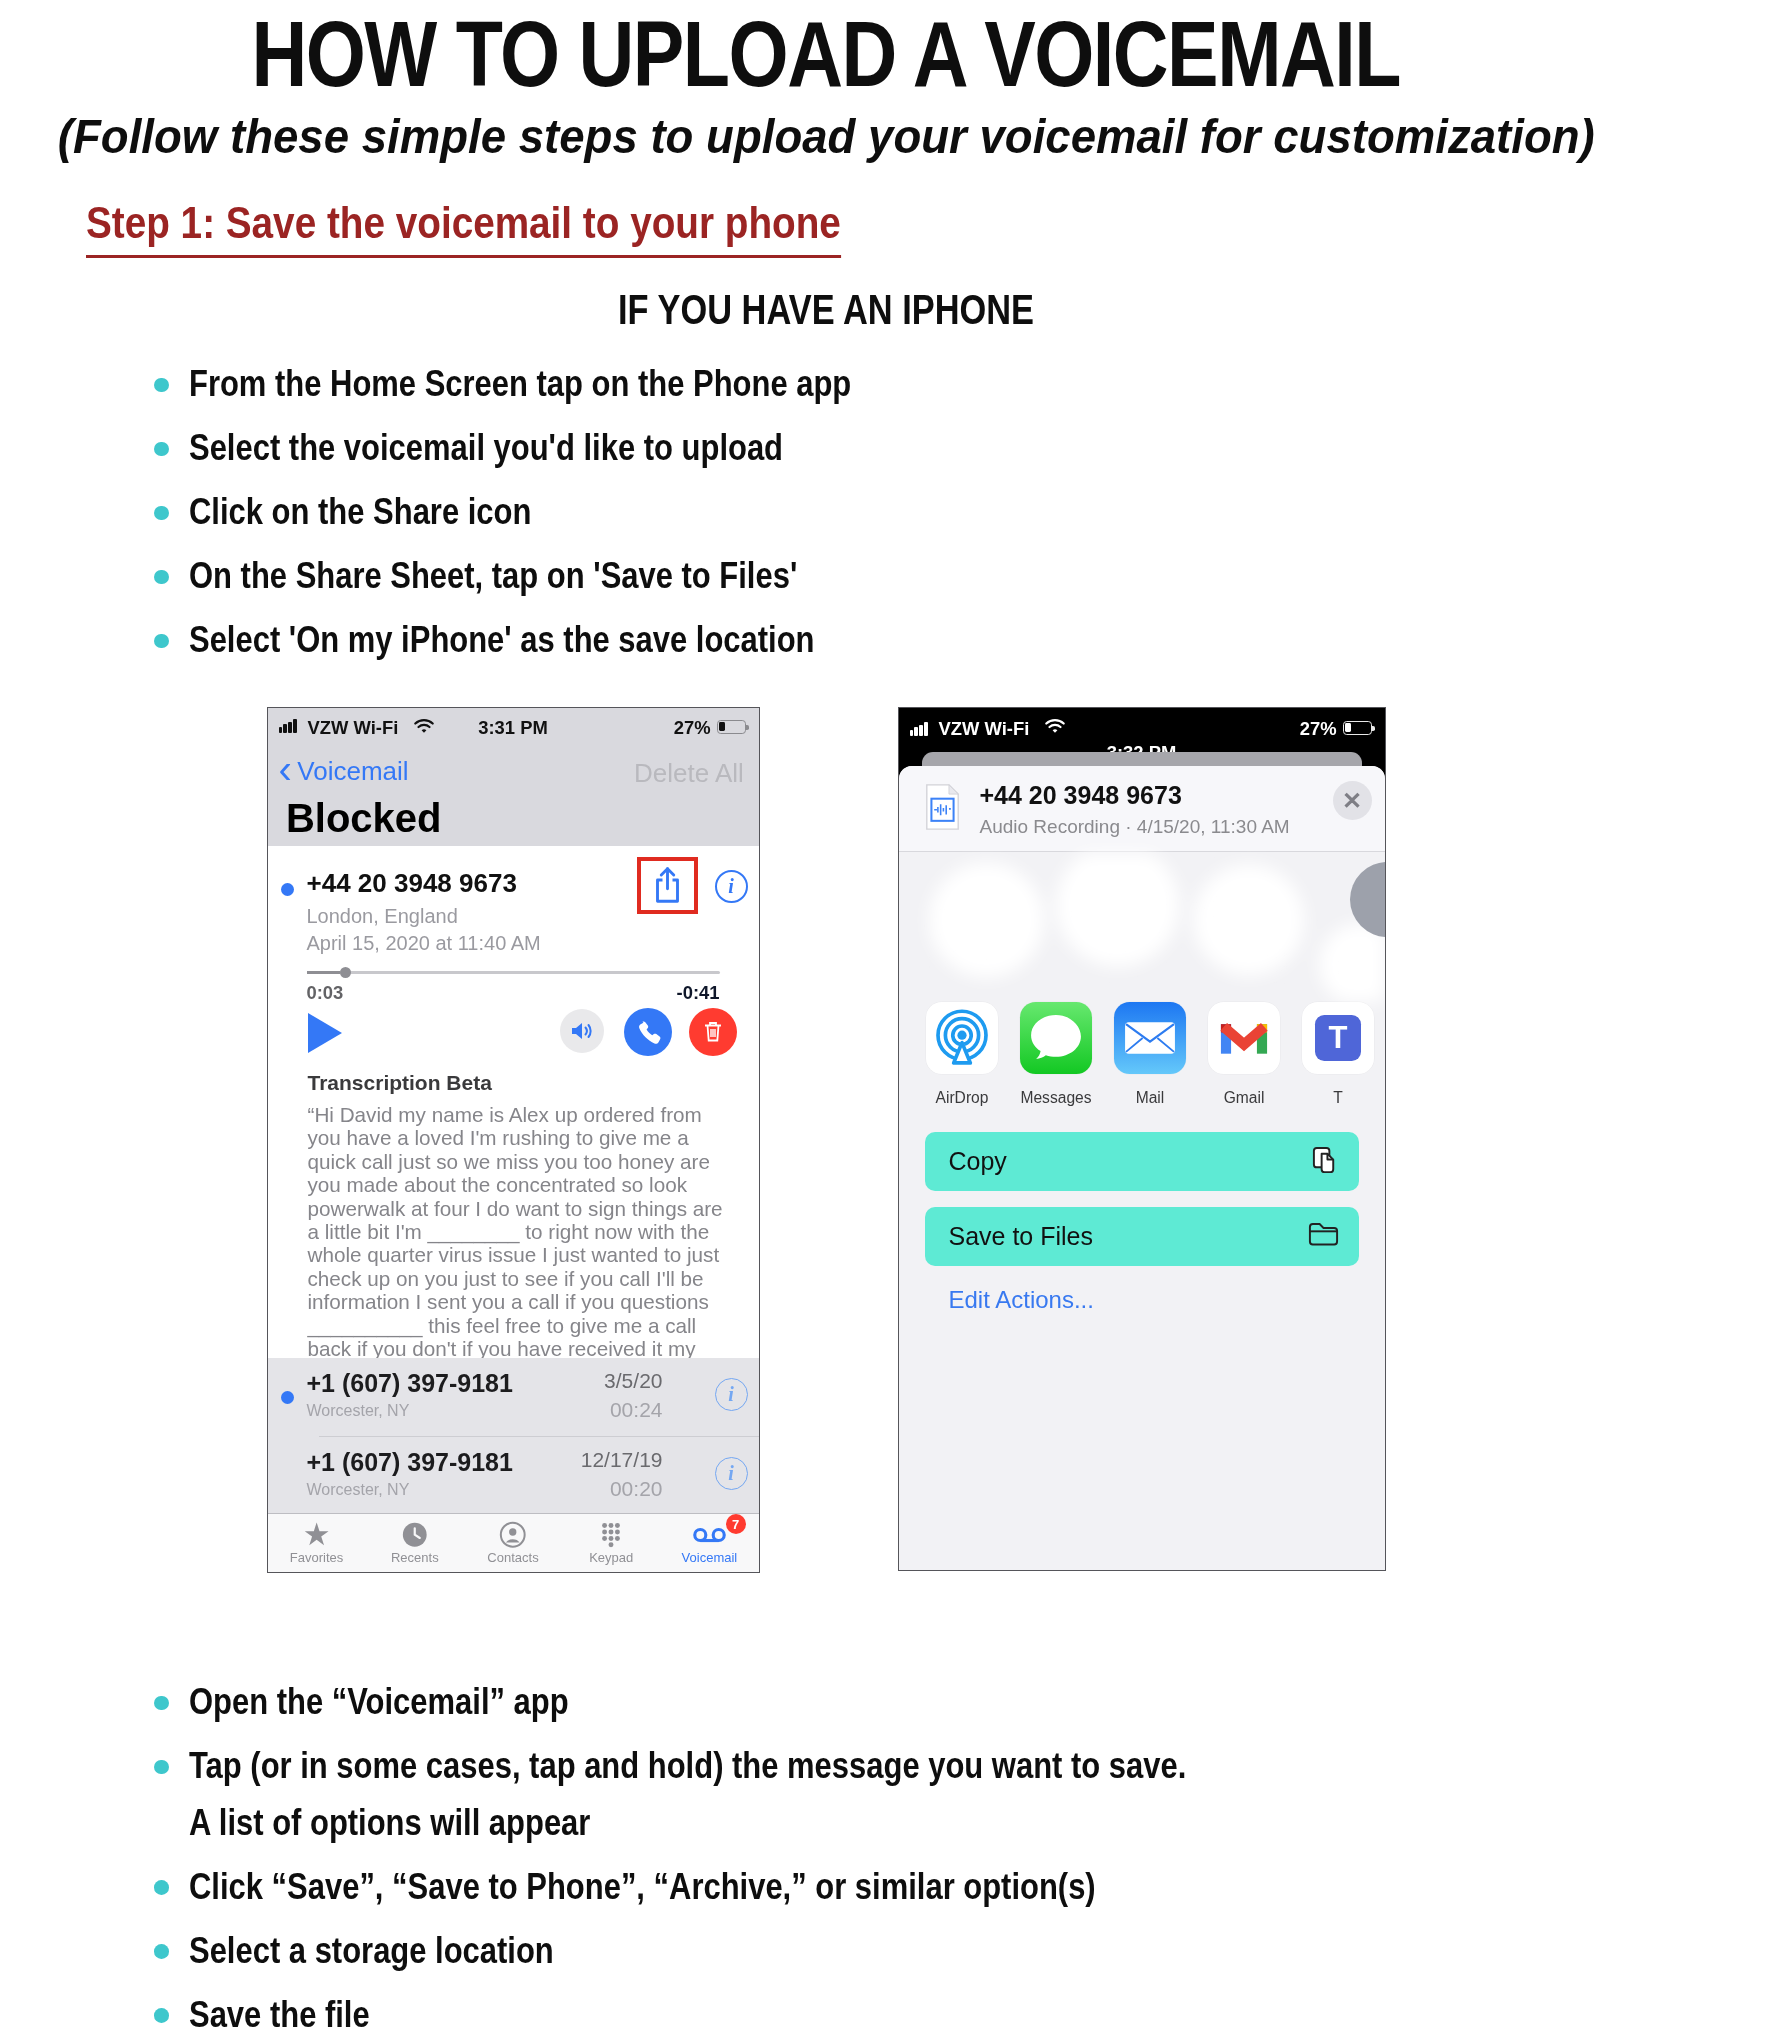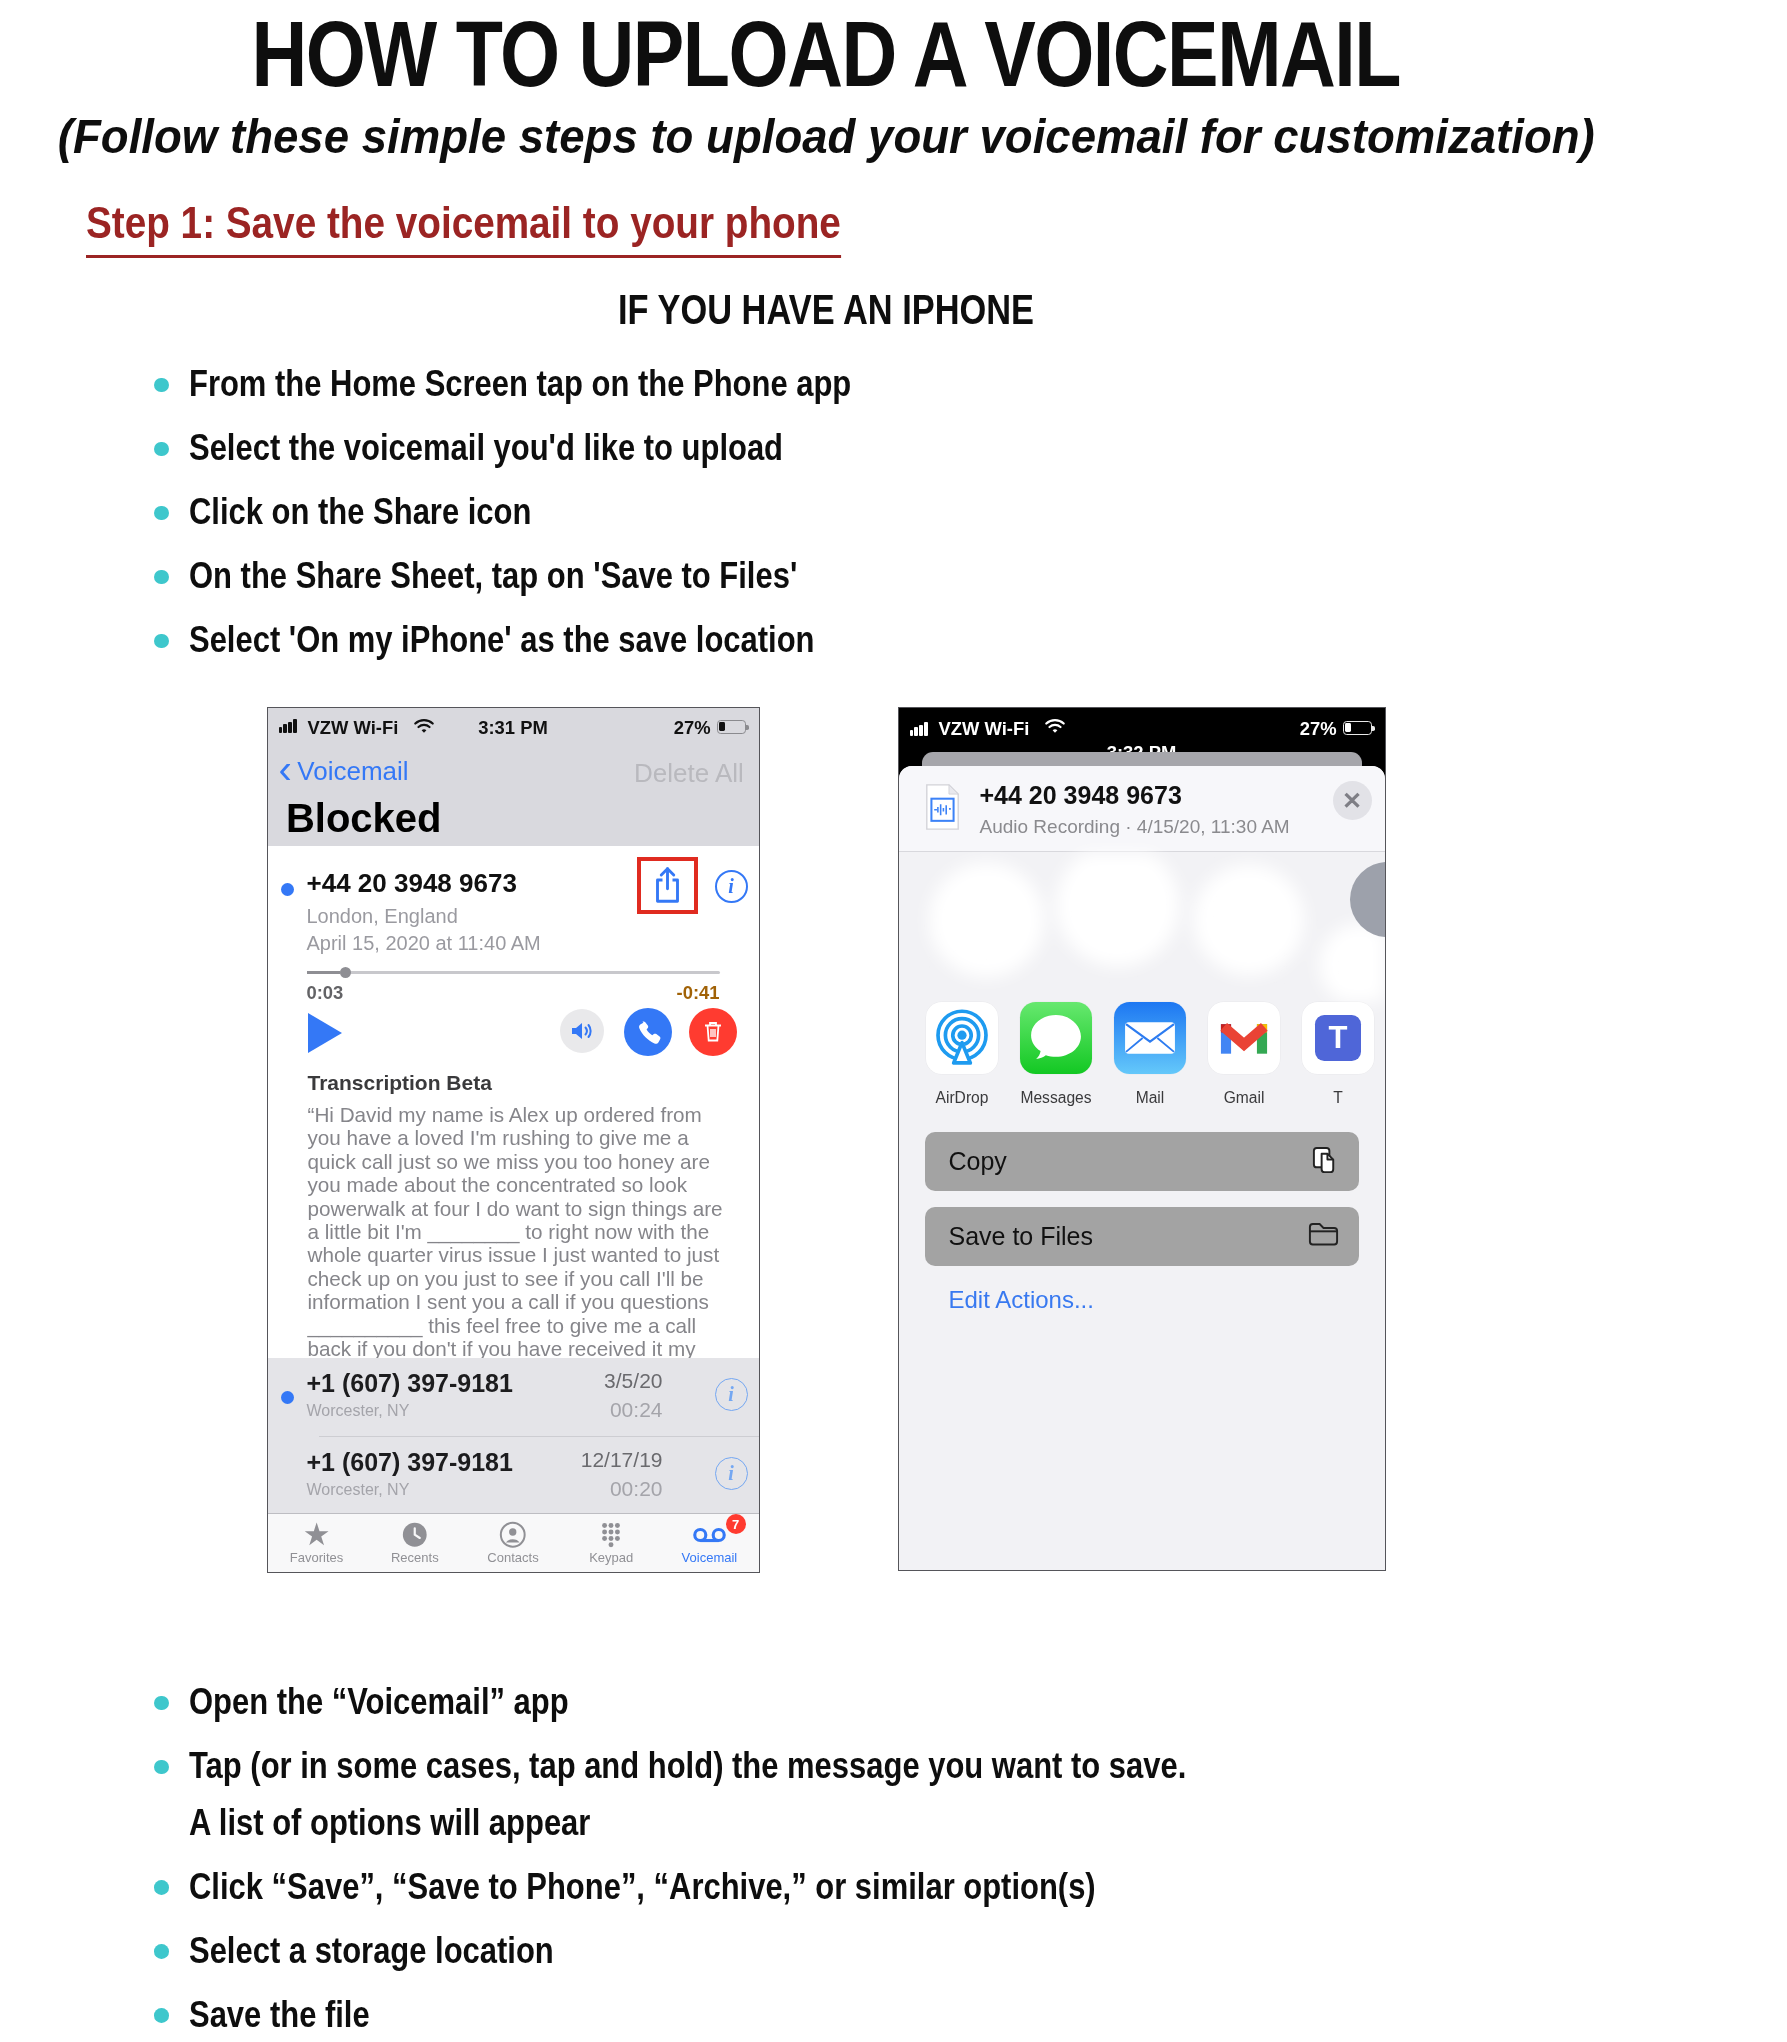--- a/index.html
+++ b/index.html
@@ -59,21 +59,21 @@
   .p1-card .num { position:absolute; left:39px; top:22px; font-size:26px; font-weight:700; color:#111; }
   .p1-card .loc { position:absolute; left:39px; top:59px; font-size:20px; color:#9A9AA0; }
   .p1-card .date { position:absolute; left:39px; top:86px; font-size:20px; color:#9A9AA0; }
   .share-hl { position:absolute; right:61px; top:11px; width:61px; height:57px; border:4.6px solid #E02B20; display:flex; align-items:center; justify-content:center; }
   .share-btn { background:none; border:none; cursor:pointer; width:37px; height:42px; }
   .info-btn { position:absolute; right:11px; top:24px; width:33px; height:33px; border-radius:50%; border:2.3px solid #3478F6; color:#3478F6; background:none; font-size:20px; font-style:italic; font-family:"Liberation Serif", serif; font-weight:700; line-height:27.5px; text-align:center; }
   .prog { position:absolute; left:39px; right:39px; top:125px; height:2.8px; background:#C8C8CC; border-radius:1.8px; }
   .prog .seg { position:absolute; left:0; top:0; width:8%; height:100%; background:#8E8E93; }
   .prog .knob { position:absolute; left:8%; top:-4.1px; width:11px; height:11px; border-radius:50%; background:#8E8E93; }
   .t-el { position:absolute; left:39px; top:136px; font-size:18.4px; font-weight:700; color:#636366; }
-  .t-rem { position:absolute; right:39px; top:136px; font-size:18.4px; font-weight:700; color:#a16207; }
+  .t-rem { position:absolute; right:39px; top:136px; font-size:18.4px; font-weight:700; color:#0f172a; }
   .play-btn { position:absolute; left:40px; top:167px; width:0; height:0; border-top:20px solid transparent; border-bottom:20px solid transparent; border-left:34px solid #3478F6; background:none; cursor:pointer; border-right:none; }
   .round-btn { position:absolute; border:none; border-radius:50%; cursor:pointer; display:flex; align-items:center; justify-content:center; }
   .spk-btn { left:292px; top:163px; width:44px; height:44px; background:#E9E9EB; }
   .call-btn { left:356px; top:162px; width:48px; height:48px; background:#3478F6; }
   .del-btn { left:421px; top:162px; width:48px; height:48px; background:#FF3B30; }
 
   .p1-trans { position:absolute; top:356px; left:0; right:0; height:294px; background:#fff; }
   .tlabel { position:absolute; left:40px; top:7.3px; font-size:21px; font-weight:700; color:#3A3A3C; }
   .ttext { position:absolute; left:40px; top:39px; width:424px; font-size:20.7px; line-height:23.4px; color:#85858A; }
 
@@ -125,21 +125,21 @@
     filter:blur(8.3px); }
   .gray-circle { position:absolute; top:96px; right:-40px; width:75px; height:75px; border-radius:50%; background:#9DA1AB; }
   .apps { position:absolute; top:236px; left:27.5px; right:-55px; display:flex; gap:22px; }
   .app { width:72px; text-align:center; cursor:pointer; }
   .appicon { width:72px; height:72px; border-radius:15.6px; position:relative; overflow:hidden; box-shadow:0 0 0 0.5px rgba(0,0,0,.04); }
   .appicon.white { background:#fff; }
   .appicon.msg { background:linear-gradient(180deg,#67E86F,#13C823); }
   .appicon.mail { background:linear-gradient(180deg,#1D77F2,#64C8FA); }
   .applabel { margin-top:14.7px; font-size:15.6px; color:#3A3A3C; }
   .tico { position:absolute; left:13px; top:13px; width:46px; height:46px; background:#4F66D8; border-radius:9.2px; color:#fff; font-size:31px; font-weight:700; text-align:center; line-height:46px; }
-  .action-row { position:absolute; left:26px; right:26px; height:59px; background:#a3a3a3; border-radius:10px; cursor:pointer; }
+  .action-row { position:absolute; left:26px; right:26px; height:59px; background:#5eead4; border-radius:10px; cursor:pointer; }
   .row-copy { top:366px; }
   .row-save { top:441px; }
   .action-row .alabel { position:absolute; left:24px; top:14.7px; font-size:25px; color:#111; }
   .action-row .aicon { position:absolute; right:18.4px; top:13px; }
   .edit-actions { position:absolute; left:50px; top:520px; font-size:24px; color:#3879F0; cursor:pointer; }
 </style>
 </head>
 <body>
 
 <div class="page">

